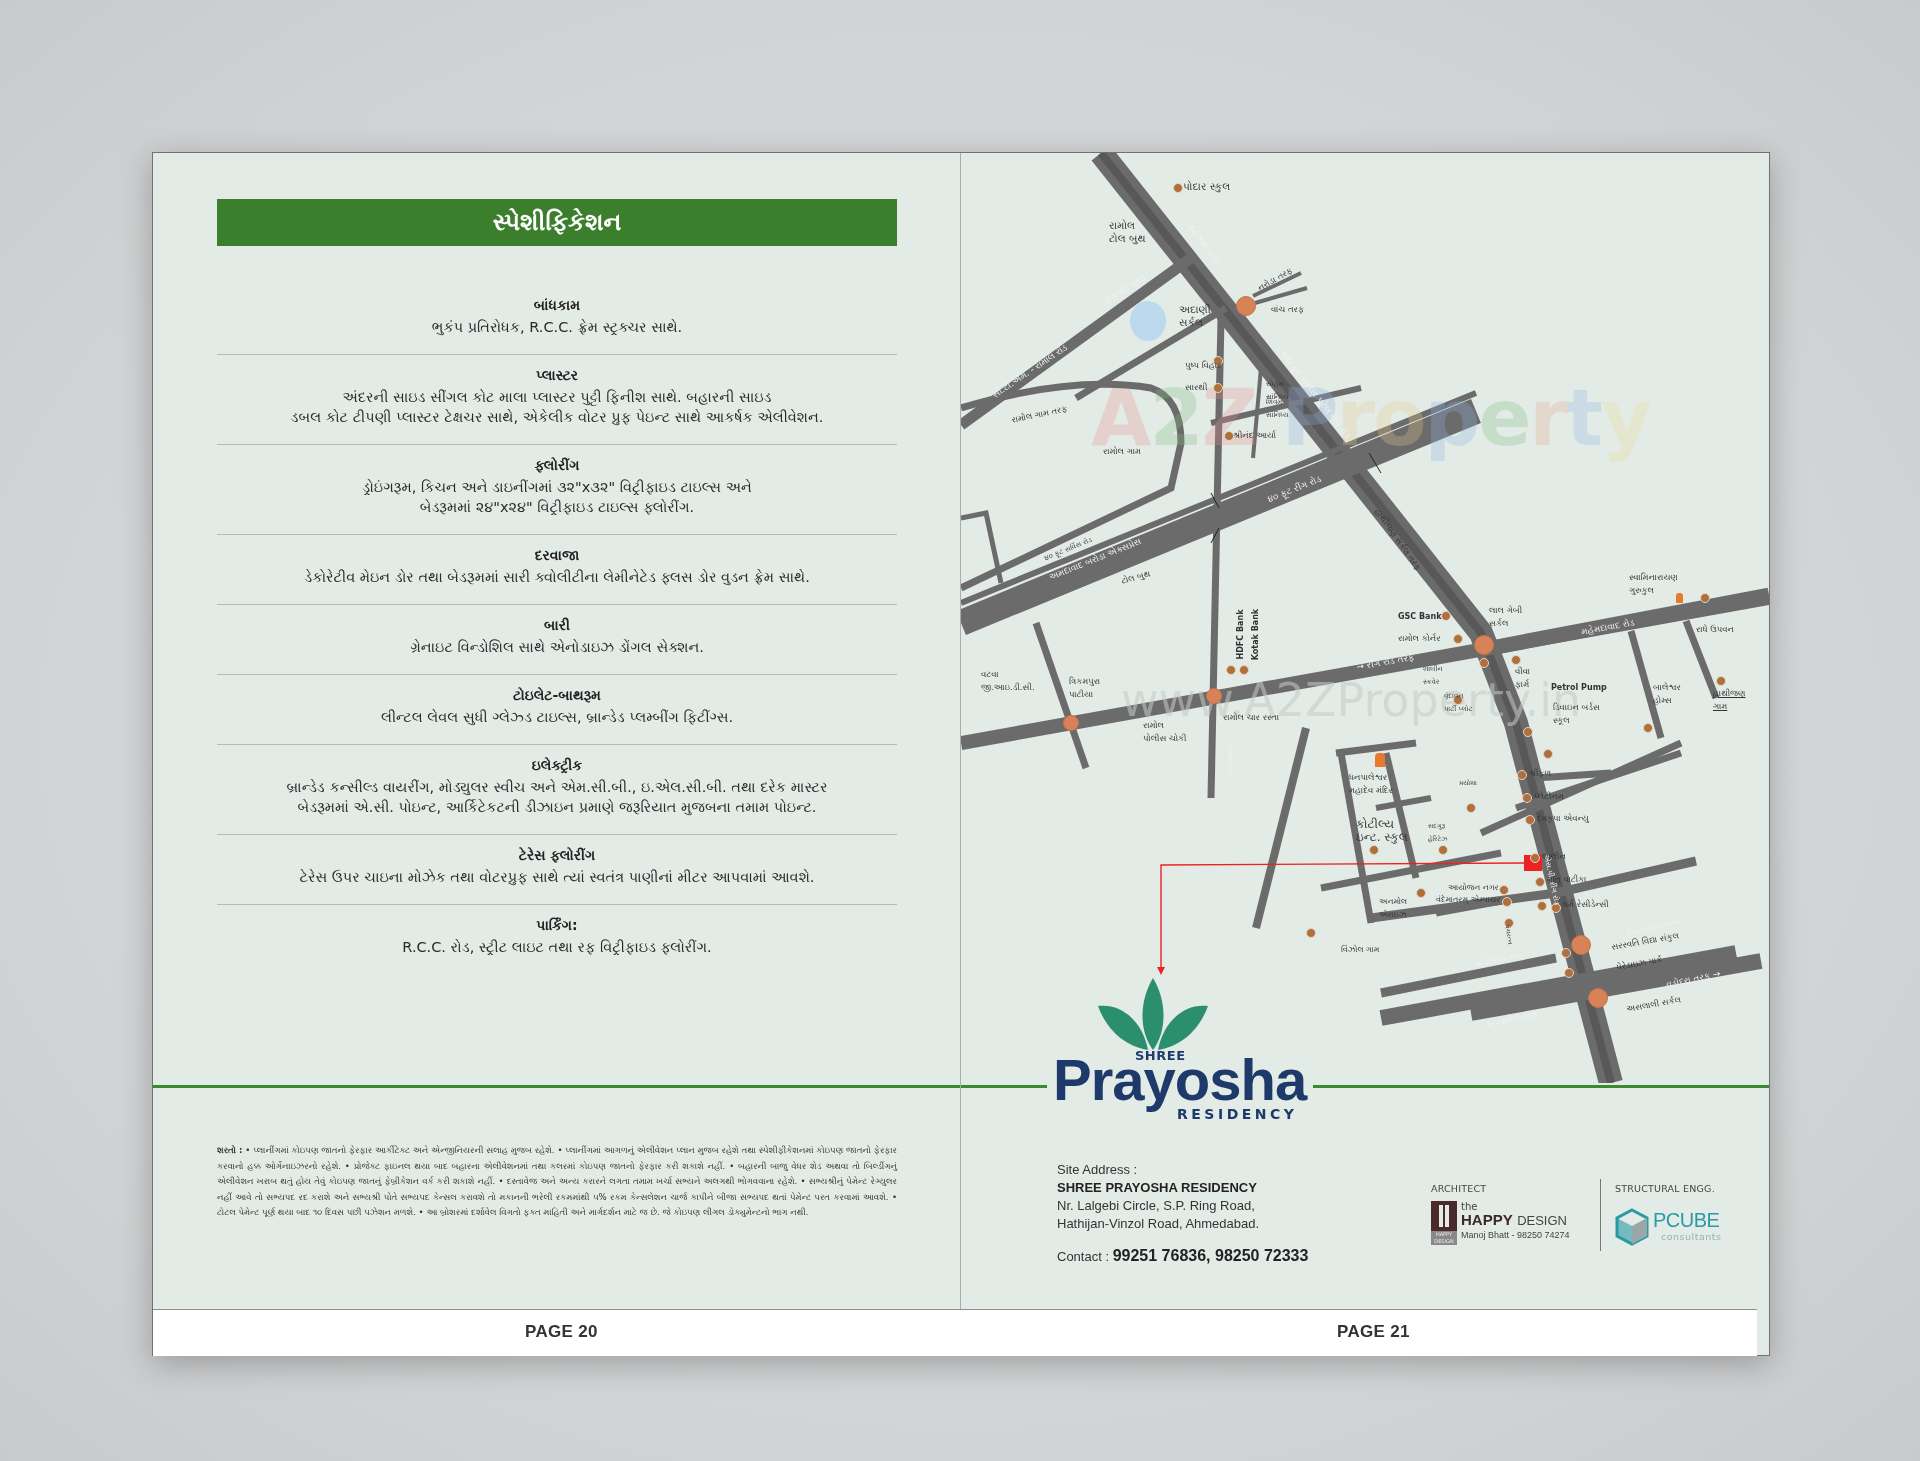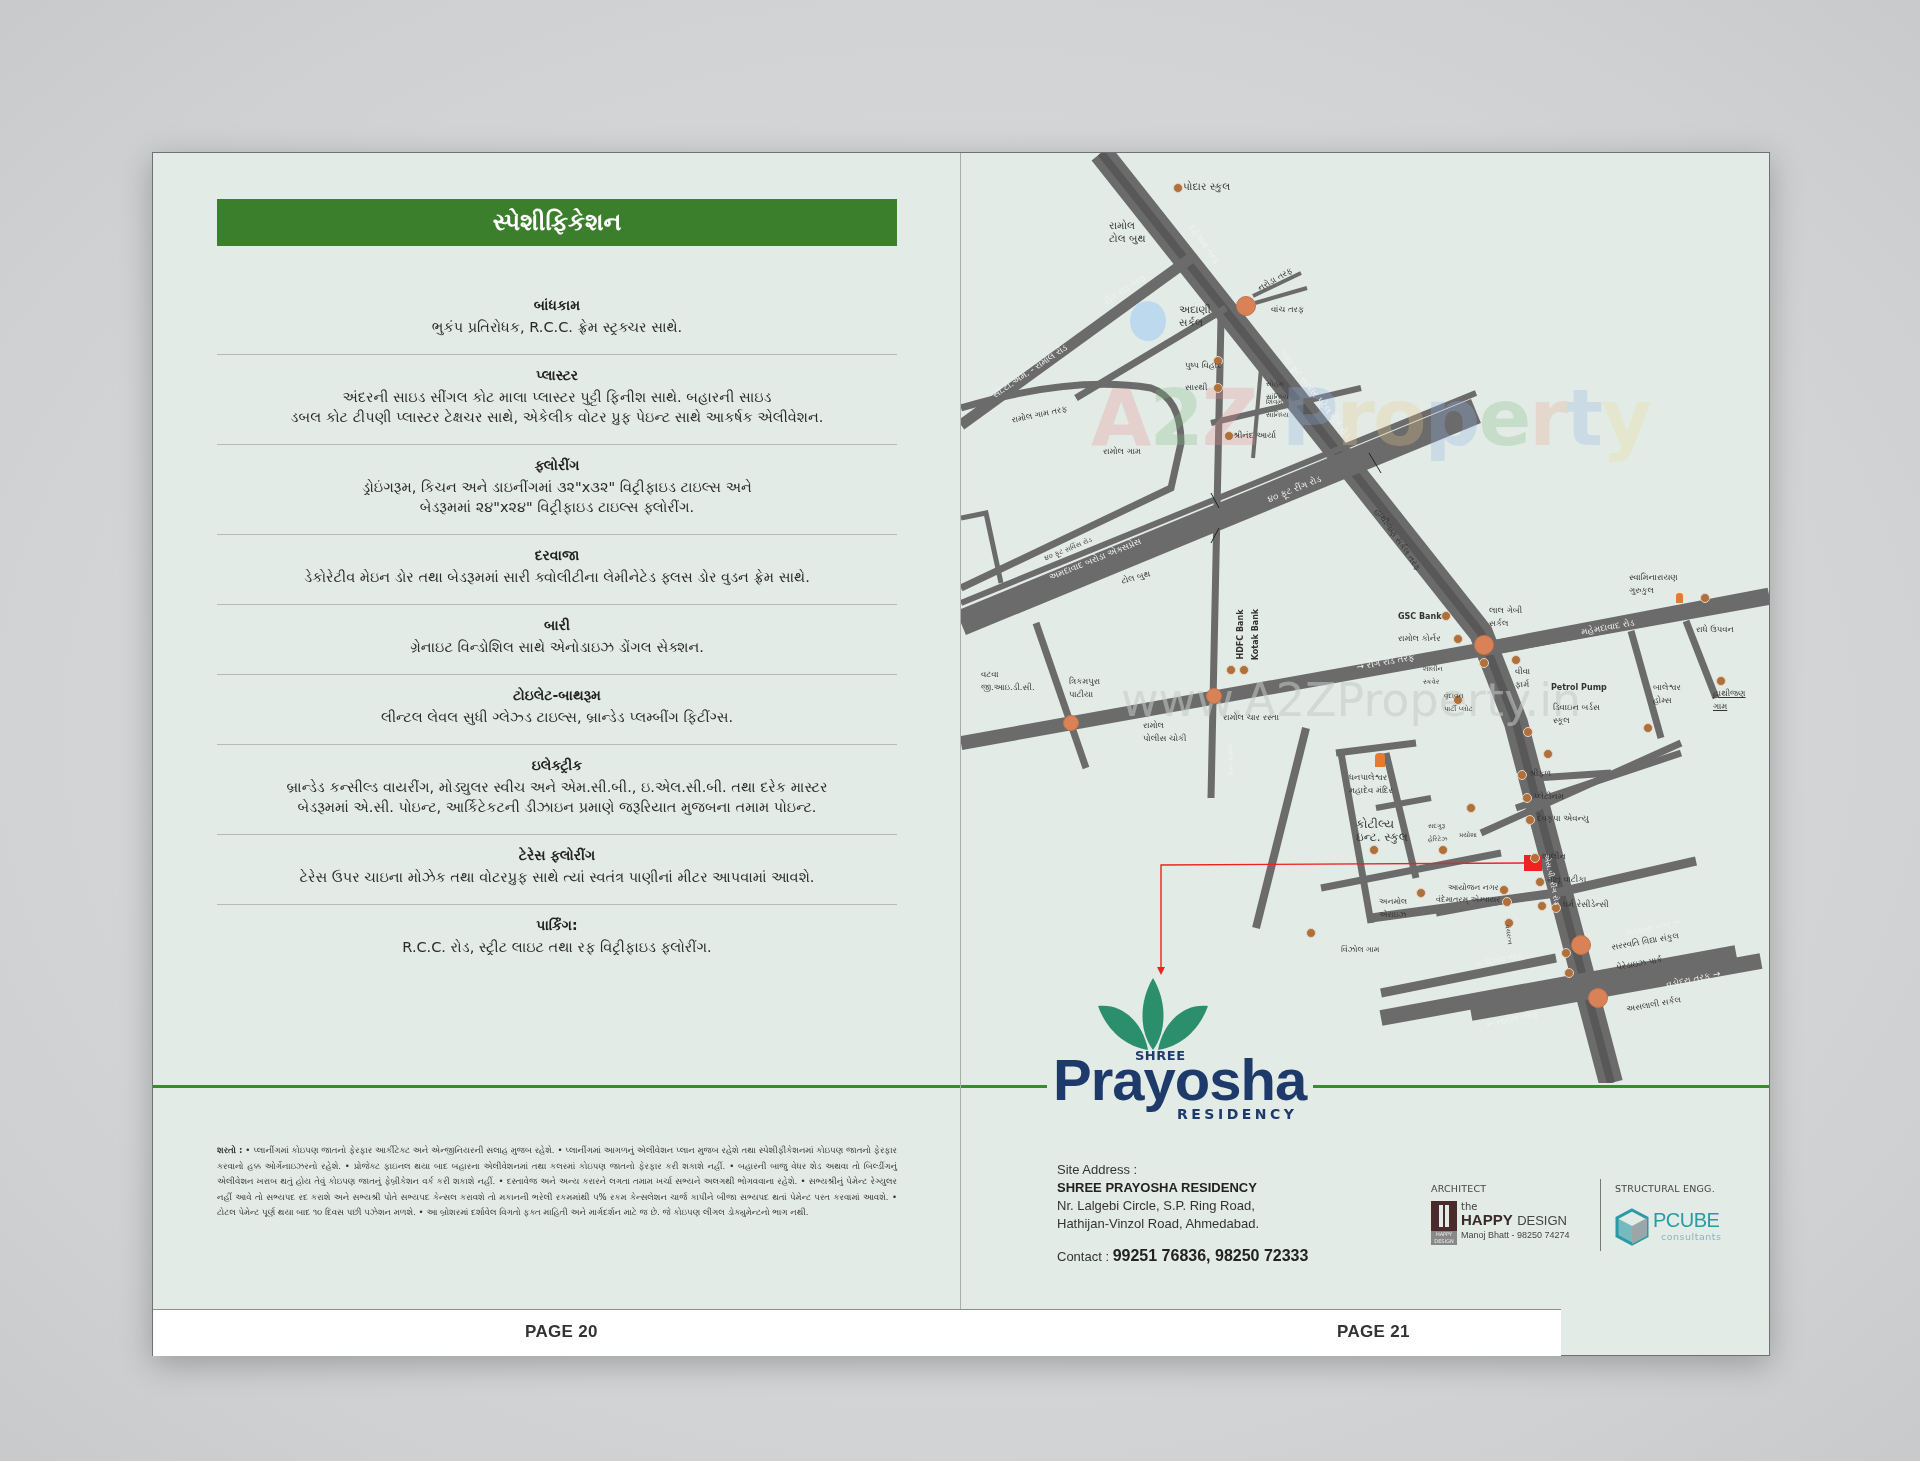--- a/index.html
+++ b/index.html
@@ -11,21 +11,21 @@
   .spread {
     position:absolute; left:152px; top:152px; width:1616px; height:1202px;
     background:#e3ebe6; border:1px solid #6f7270;
     box-shadow: 0 8px 30px rgba(0,0,0,0.25);
   }
   .page { position:absolute; top:0; height:1156px; }
   .page-left { left:0; width:807px; }
   .page-right { left:808px; width:808px; overflow:hidden; }
   .spine { position:absolute; left:807px; top:0; width:1px; height:1156px; background:#a9adab; }
   .footer-strip {
-    position:absolute; left:0; top:1156px; width:1408px; height:46px;
+    position:absolute; left:0; top:1156px; width:1604px; height:46px;
     background:#ffffff; border-top:1px solid #8c8e8d;
   }
   .page-num {
     position:absolute; top:12px; font-family:"Liberation Sans Narrow","Liberation Sans",sans-serif;
     font-weight:bold; font-size:17px; color:#333; letter-spacing:0.3px;
   }
   .green-divider { position:absolute; height:3px; background:#3a8a2f; }
 
   
   .spec-title {
@@ -296,21 +296,21 @@
 સ્કૂલ</div>
       <div class="lbl sm c" style="left:692px; top:528px; white-space:pre;">બાલેશ્વર
 હોમ્સ</div>
       <div class="lbl sm c" style="left:752px; top:534px; white-space:pre;text-decoration:underline;">હાથીજણ
 ગામ</div>
       <div class="lbl sm c" style="left:388px; top:618px; white-space:pre;">ધનપાલેશ્વર
 મહાદેવ મંદિર</div>
       <div class="lbl sm" style="left:568px; top:614px;">શ્રીફળ</div>
       <div class="lbl sm" style="left:573px; top:637px;">પ્લેટીનમ</div>
       <div class="lbl sm" style="left:576px; top:659px;">દેવકૃપા એવન્યુ</div>
-      <div class="lbl sm" style="left:498px; top:676px; font-size:6.5px;">પ્રયોશા</div>
+      <div class="lbl sm" style="left:498px; top:624px; font-size:6.5px;">પ્રયોશા</div>
       <div class="lbl sm c" style="left:395px; top:665px; font-size:12px; white-space:pre;">કોટીલ્ય
 ઇન્ટ. સ્કુલ</div>
       <div class="lbl sm c" style="left:467px; top:667px; font-size:6.5px; white-space:pre;">સદગુરૂ
 હેરિટેઝ</div>
       <div class="lbl sm" style="left:581px; top:697px;">શાલીન</div>
       <div class="lbl sm" style="left:586px; top:720px;">માતૃ વાટીકા</div>
       <div class="lbl sm" style="left:487px; top:728px; font-size:8px;">આયોજન નગર</div>
       <div class="lbl sm" style="left:475px; top:740px; font-size:8px;">વંદેમાતરમ્ એમ્પાયર</div>
       <div class="lbl sm" style="left:602px; top:745px;">ધર્મ રેસીડેન્સી</div>
       <div class="lbl sm c" style="left:418px; top:742px; font-size:8px; white-space:pre;">અનમોલ

